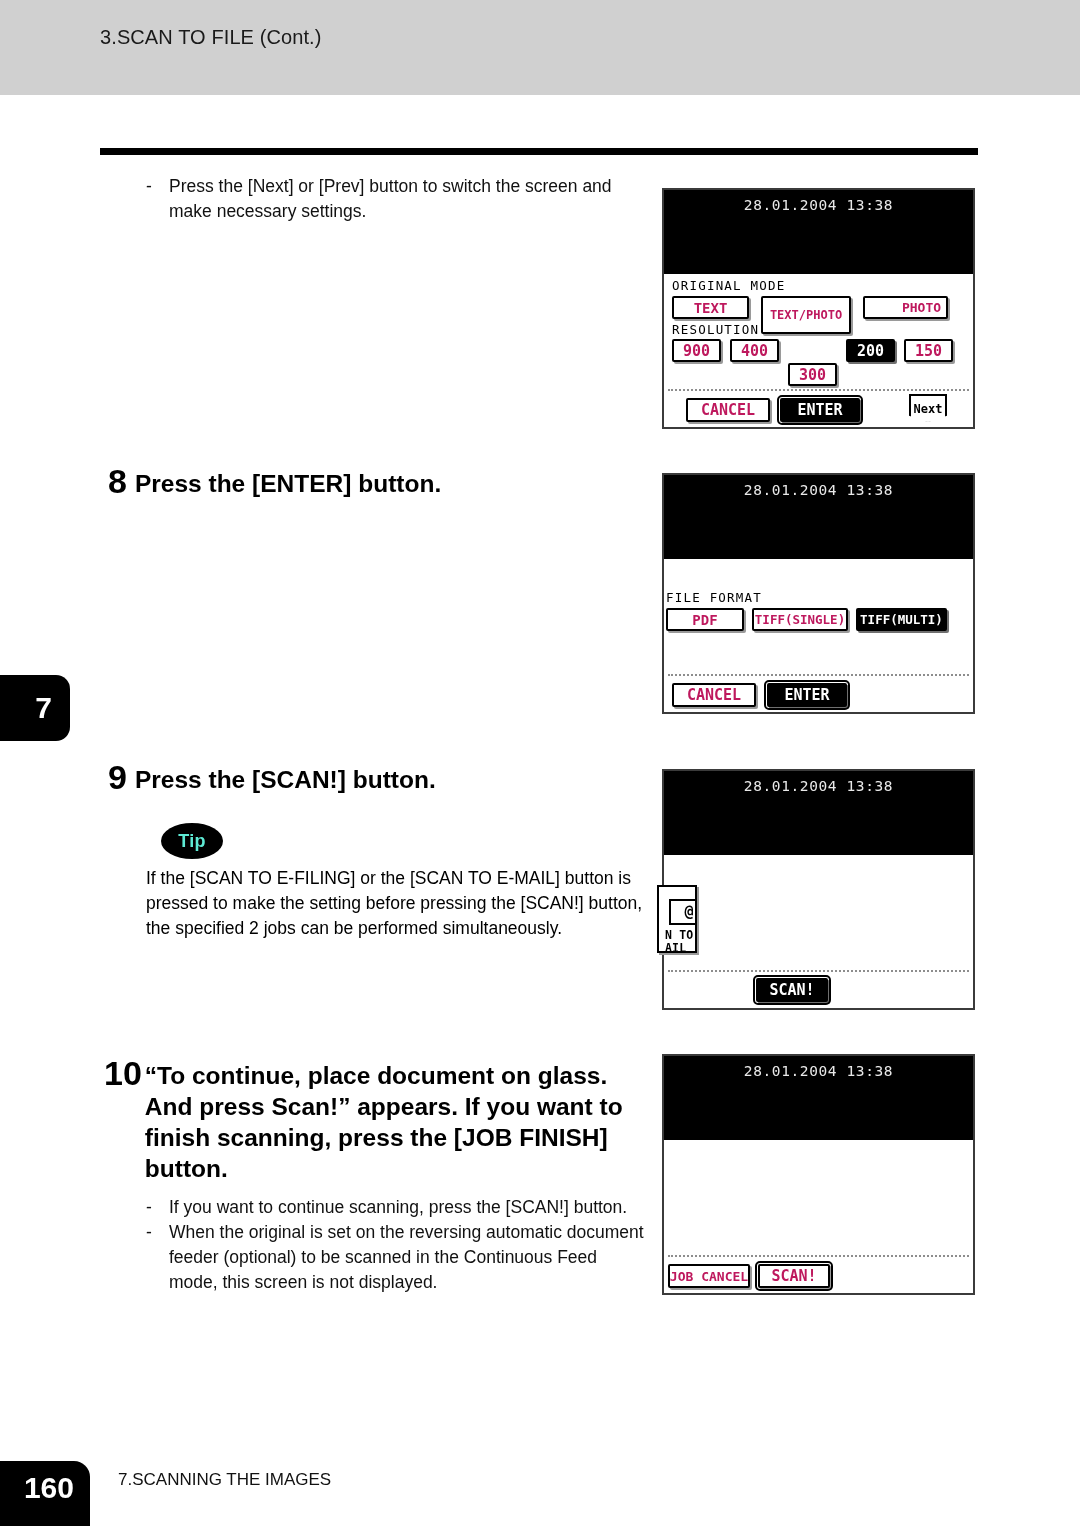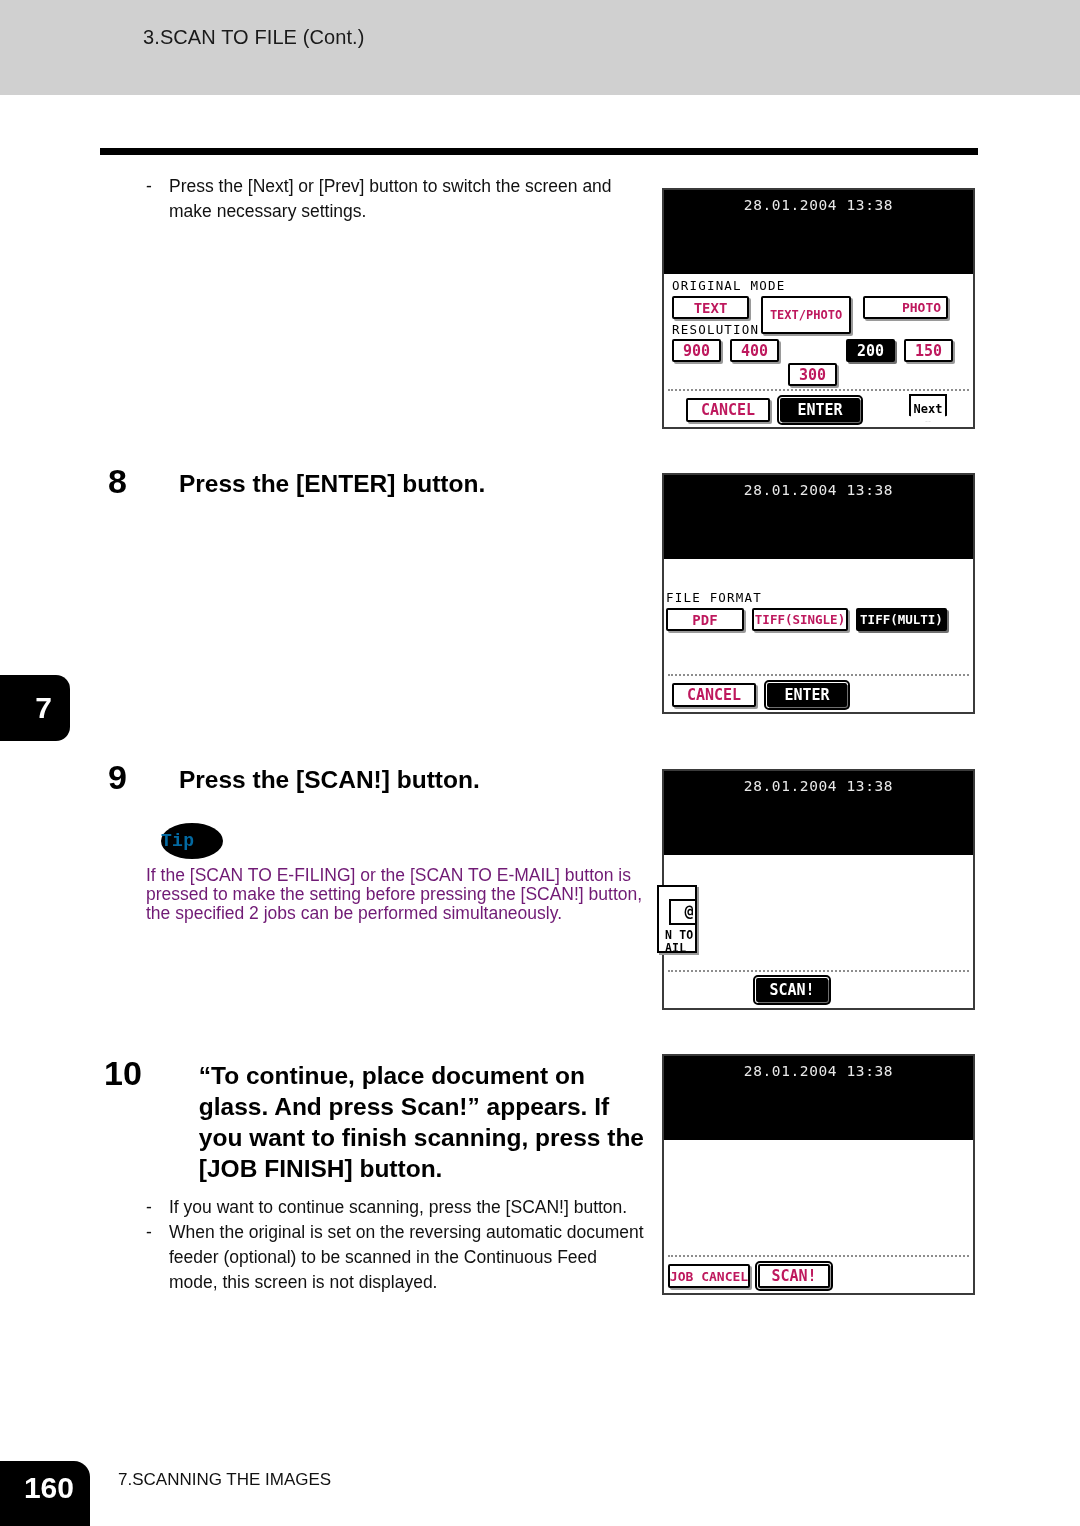--- a/index.html
+++ b/index.html
@@ -16,21 +16,20 @@
 
   
   .header-band{
     position:absolute;left:0;top:0;width:1080px;height:95px;
     background:#d0d0d0;
   }
   .header-title{
     position:absolute;left:100px;top:26px;
     font-size:20px;letter-spacing:.1px;color:#1a1a1a;
     white-space:nowrap;
-    margin-left:43px;
   }
 
   
   .top-rule{
     position:absolute;left:100px;top:148px;width:878px;height:7px;
     background:#000;
   }
 
   
   .chapter-tab{
@@ -65,35 +64,33 @@
 
   .step{position:absolute;display:flex;align-items:flex-start;}
   .step-num{
     font-size:34px;font-weight:bold;line-height:1;
     flex:none;margin-right:8px;
   }
   .step-num.wide{margin-right:3px;}
   .step-title{
     font-size:24.5px;font-weight:bold;line-height:31px;
     padding-top:4px;
-    margin-left:44px;
   }
 
   
   .tip-badge{
     position:absolute;
     width:62px;height:36px;border-radius:50%;
-    background:#000;color:#0369a1;
+    background:#000;color:#5eead4;
     font-size:18px;font-weight:bold;
-    display:flex;align-items:center;justify-content:flex-start;
+    display:flex;align-items:center;justify-content:center;
     letter-spacing:.3px;
-    font-family:Liberation Mono, monospace;
   }
   .tip-text{
-    position:absolute;font-size:17.5px;line-height:19px;color:#701a75;
+    position:absolute;font-size:17.5px;line-height:25px;color:#000000;
     width:512px;
   }
 
   
   .lcd{
     position:absolute;
     border:2px solid #3b3b3b;
     background:#fff;
     box-sizing:border-box;
     font-family:"DejaVu Sans Mono", monospace;
@@ -198,21 +195,21 @@
 <div class="step" style="left:108px;top:760px;width:545px;">
   <div class="step-num">9</div>
   <div class="step-title">Press the [SCAN!] button.</div>
 </div>
 
 <div class="tip-badge" style="left:161px;top:823px;">
   <span>Tip</span>
 </div>
 <div class="tip-text" style="left:146px;top:866px;">If the [SCAN TO E-FILING] or the [SCAN TO E-MAIL] button is pressed to make the setting before pressing the [SCAN!] button, the specified 2 jobs can be performed simultaneously.</div>
 
-<div class="step" style="left:104px;top:1056px;width:552px;gap:10px;">
+<div class="step" style="left:104px;top:1056px;width:552px;">
   <div class="step-num wide">10</div>
   <div class="step-title" style="width:495px;">“To continue, place document on glass. And press Scan!” appears. If you want to finish scanning, press the [JOB FINISH] button.</div>
 </div>
 
 <div class="bullet-block" style="left:146px;top:1195px;width:500px;">
   <div class="bullet-row">
     <div class="bullet-dash">-</div>
     <div class="bullet-text">If you want to continue scanning, press the [SCAN!] button.</div>
   </div>
   <div class="bullet-row">

